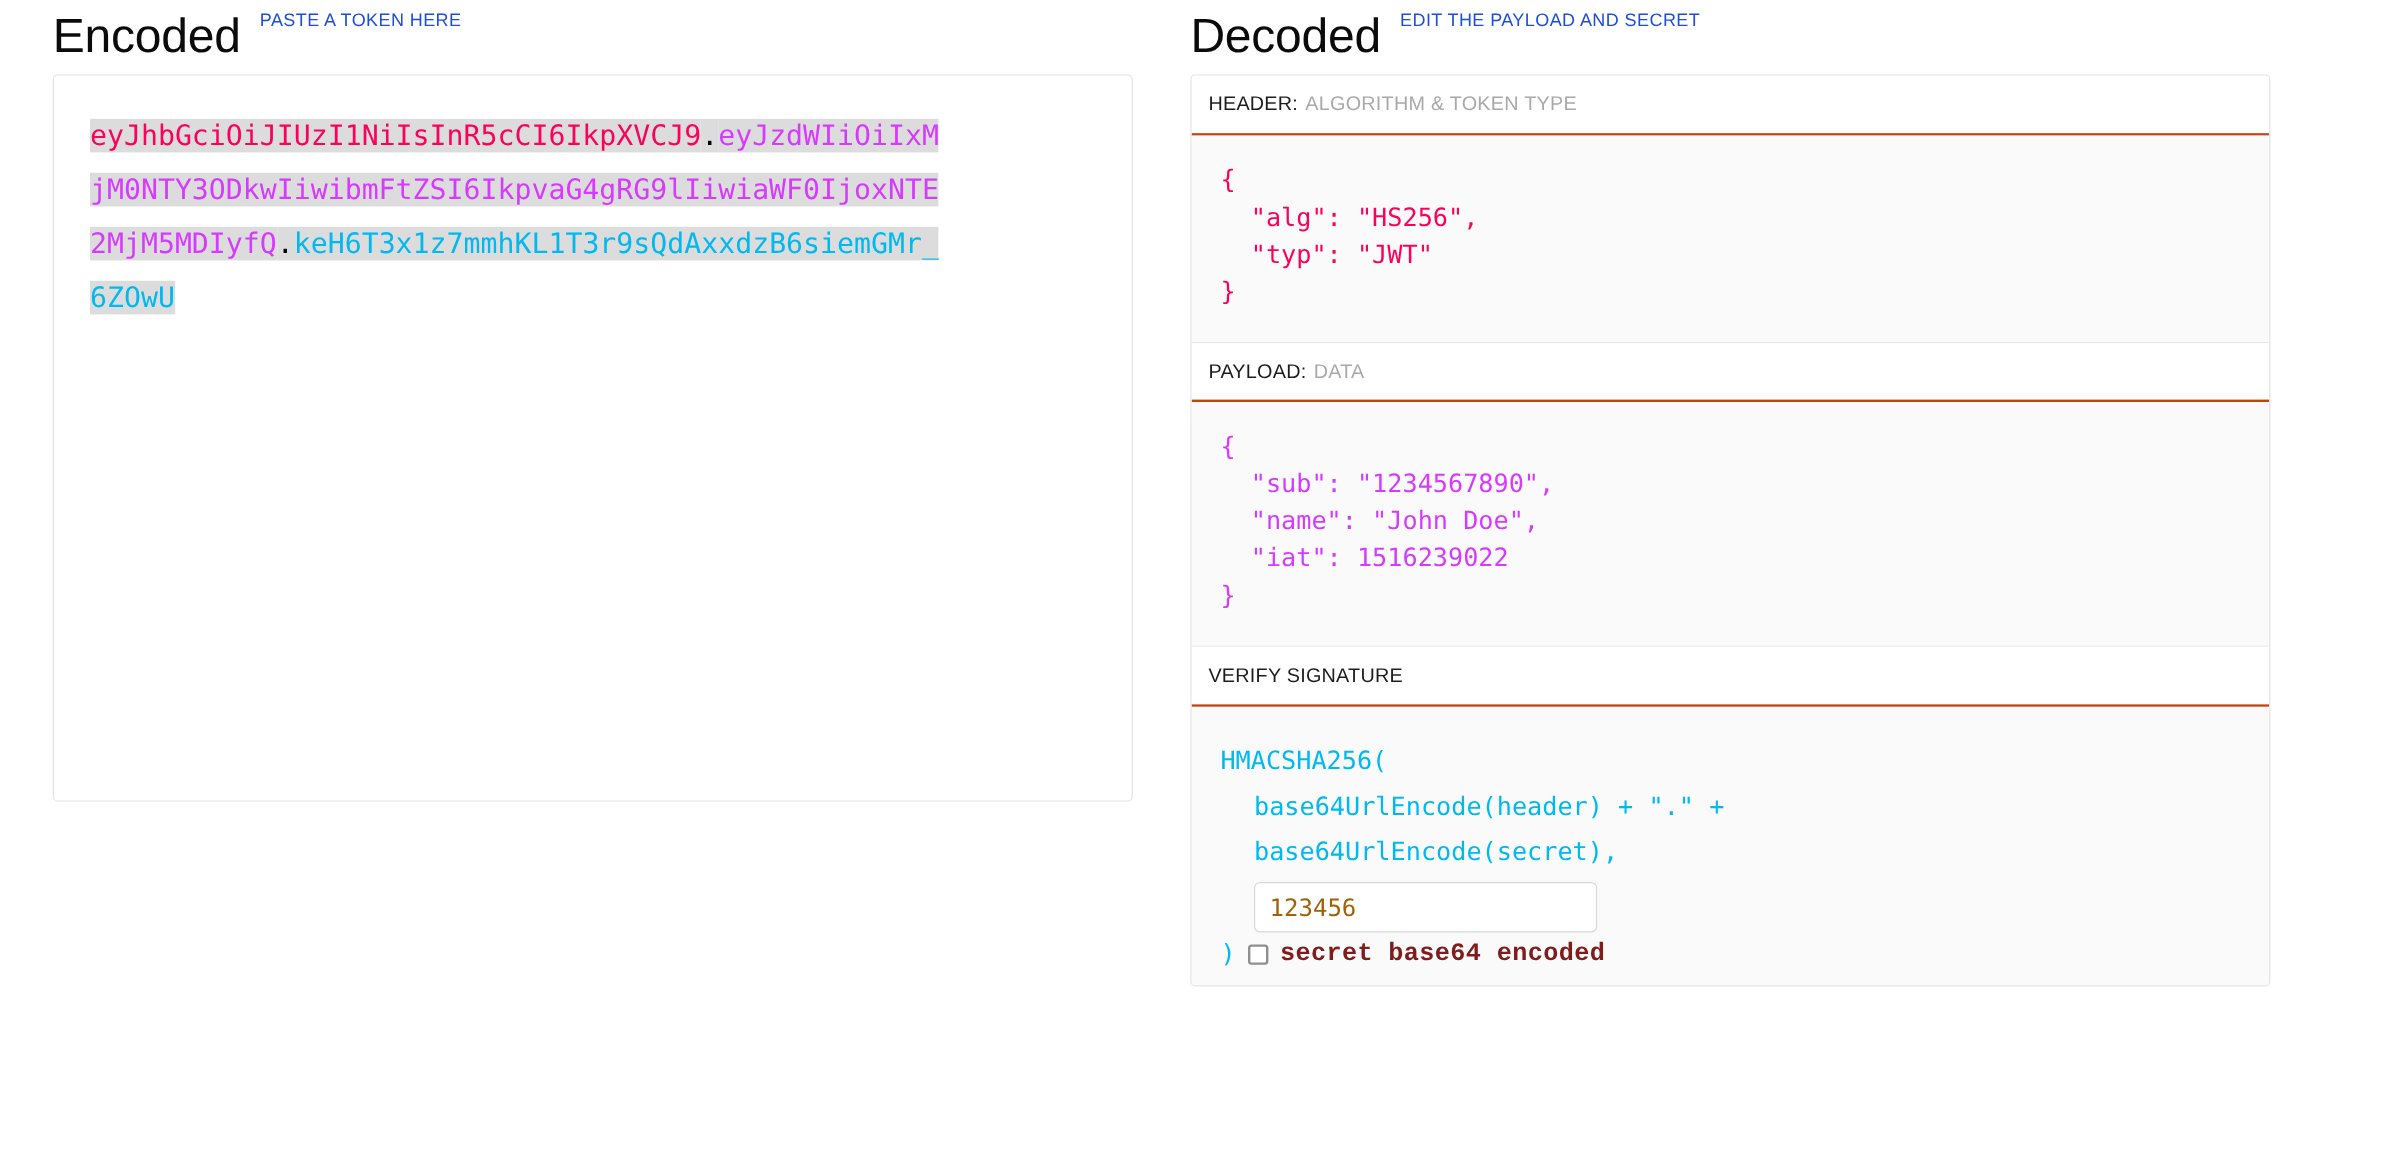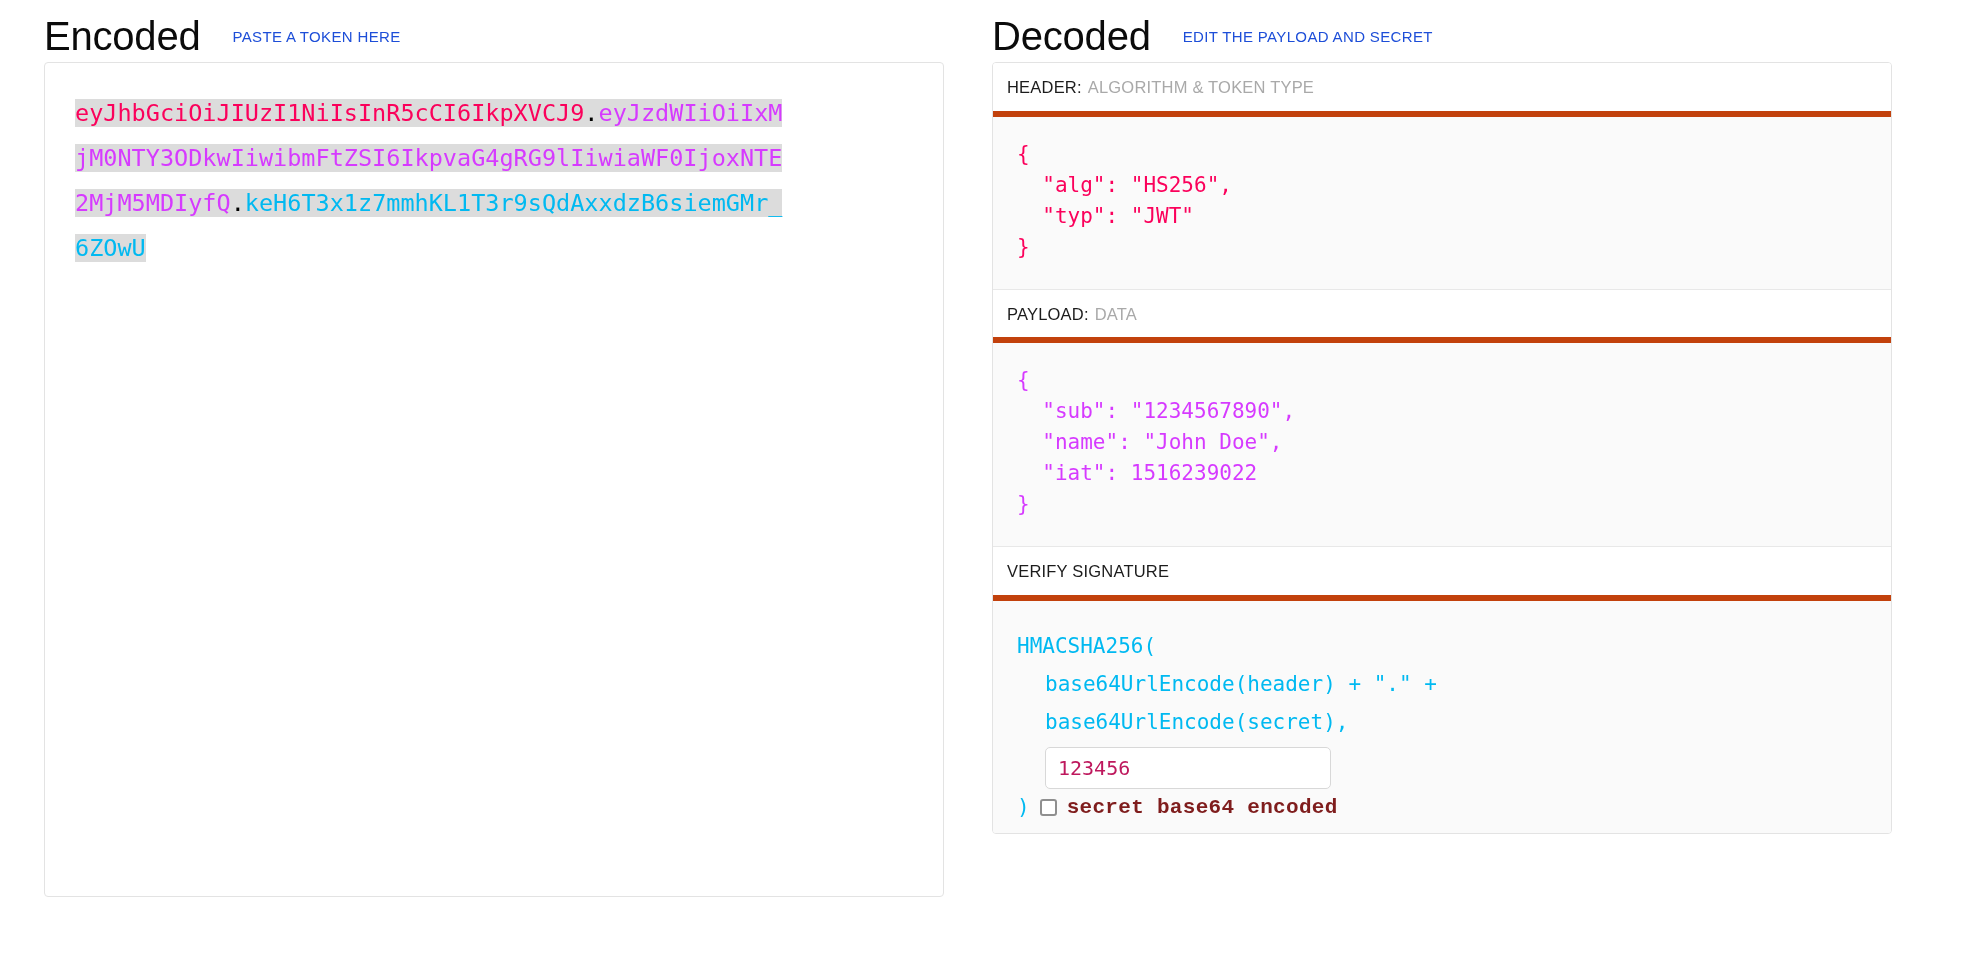--- a/index.html
+++ b/index.html
@@ -35,25 +35,24 @@
     flex: 0 0 48px;
   }
   .col-decoded {
     width: 900px;
     flex: 0 0 900px;
   }
 
   
   .section-head {
     display: flex;
-    align-items: center;
+    align-items: flex-start;
     height: 62px;
     padding-top: 10px;
     box-sizing: border-box;
-    gap: 16px;
   }
   .section-title {
     font-size: 40px;
     font-weight: 400;
     letter-spacing: -0.2px;
     color: #0b0b0b;
     line-height: 1;
   }
   .section-sub {
     font-size: 15px;
@@ -62,21 +61,21 @@
     margin-left: 16px;
     text-transform: uppercase;
     line-height: 1;
   }
 
   
   .encoded-box {
     border: 1px solid #e3e3e3;
     border-radius: 4px;
     background: #ffffff;
-    height: 835px;
+    height: 606px;
     box-sizing: border-box;
     padding: 28px 30px;
     overflow: hidden;
   }
   .token {
     font-family: "DejaVu Sans Mono", "Liberation Mono", monospace;
     font-size: 23.5px;
     line-height: 45px;
     word-break: break-all;
     white-space: pre-wrap;
@@ -98,21 +97,21 @@
   
   .decoded-box {
     border: 1px solid #e3e3e3;
     border-radius: 4px;
     background: #ffffff;
     box-sizing: border-box;
     overflow: hidden;
   }
   .dec-label {
     padding: 16px 14px 15px 14px;
-    border-bottom: 6px solid #c2410c;
+    border-bottom: 2px solid #c2410c;
     font-size: 16.5px;
     letter-spacing: 0.2px;
     line-height: 1;
     background: #ffffff;
   }
   .dec-label .lbl-main {
     color: #1c1c1c;
     text-transform: uppercase;
   }
   .dec-label .lbl-sub {
@@ -156,21 +155,21 @@
   .secret-input {
     width: 286px;
     height: 42px;
     box-sizing: border-box;
     border: 1px solid #d8d8d8;
     border-radius: 5px;
     background: #ffffff;
     padding: 0 12px;
     font-family: "DejaVu Sans Mono", "Liberation Mono", monospace;
     font-size: 20px;
-    color: #be185d;
+    color: #a16207;
     outline: none;
   }
   .secret-input::placeholder { color: #bfbfbf; }
 
   .close-row {
     display: flex;
     align-items: center;
     gap: 10px;
     margin-top: 8px;
   }

